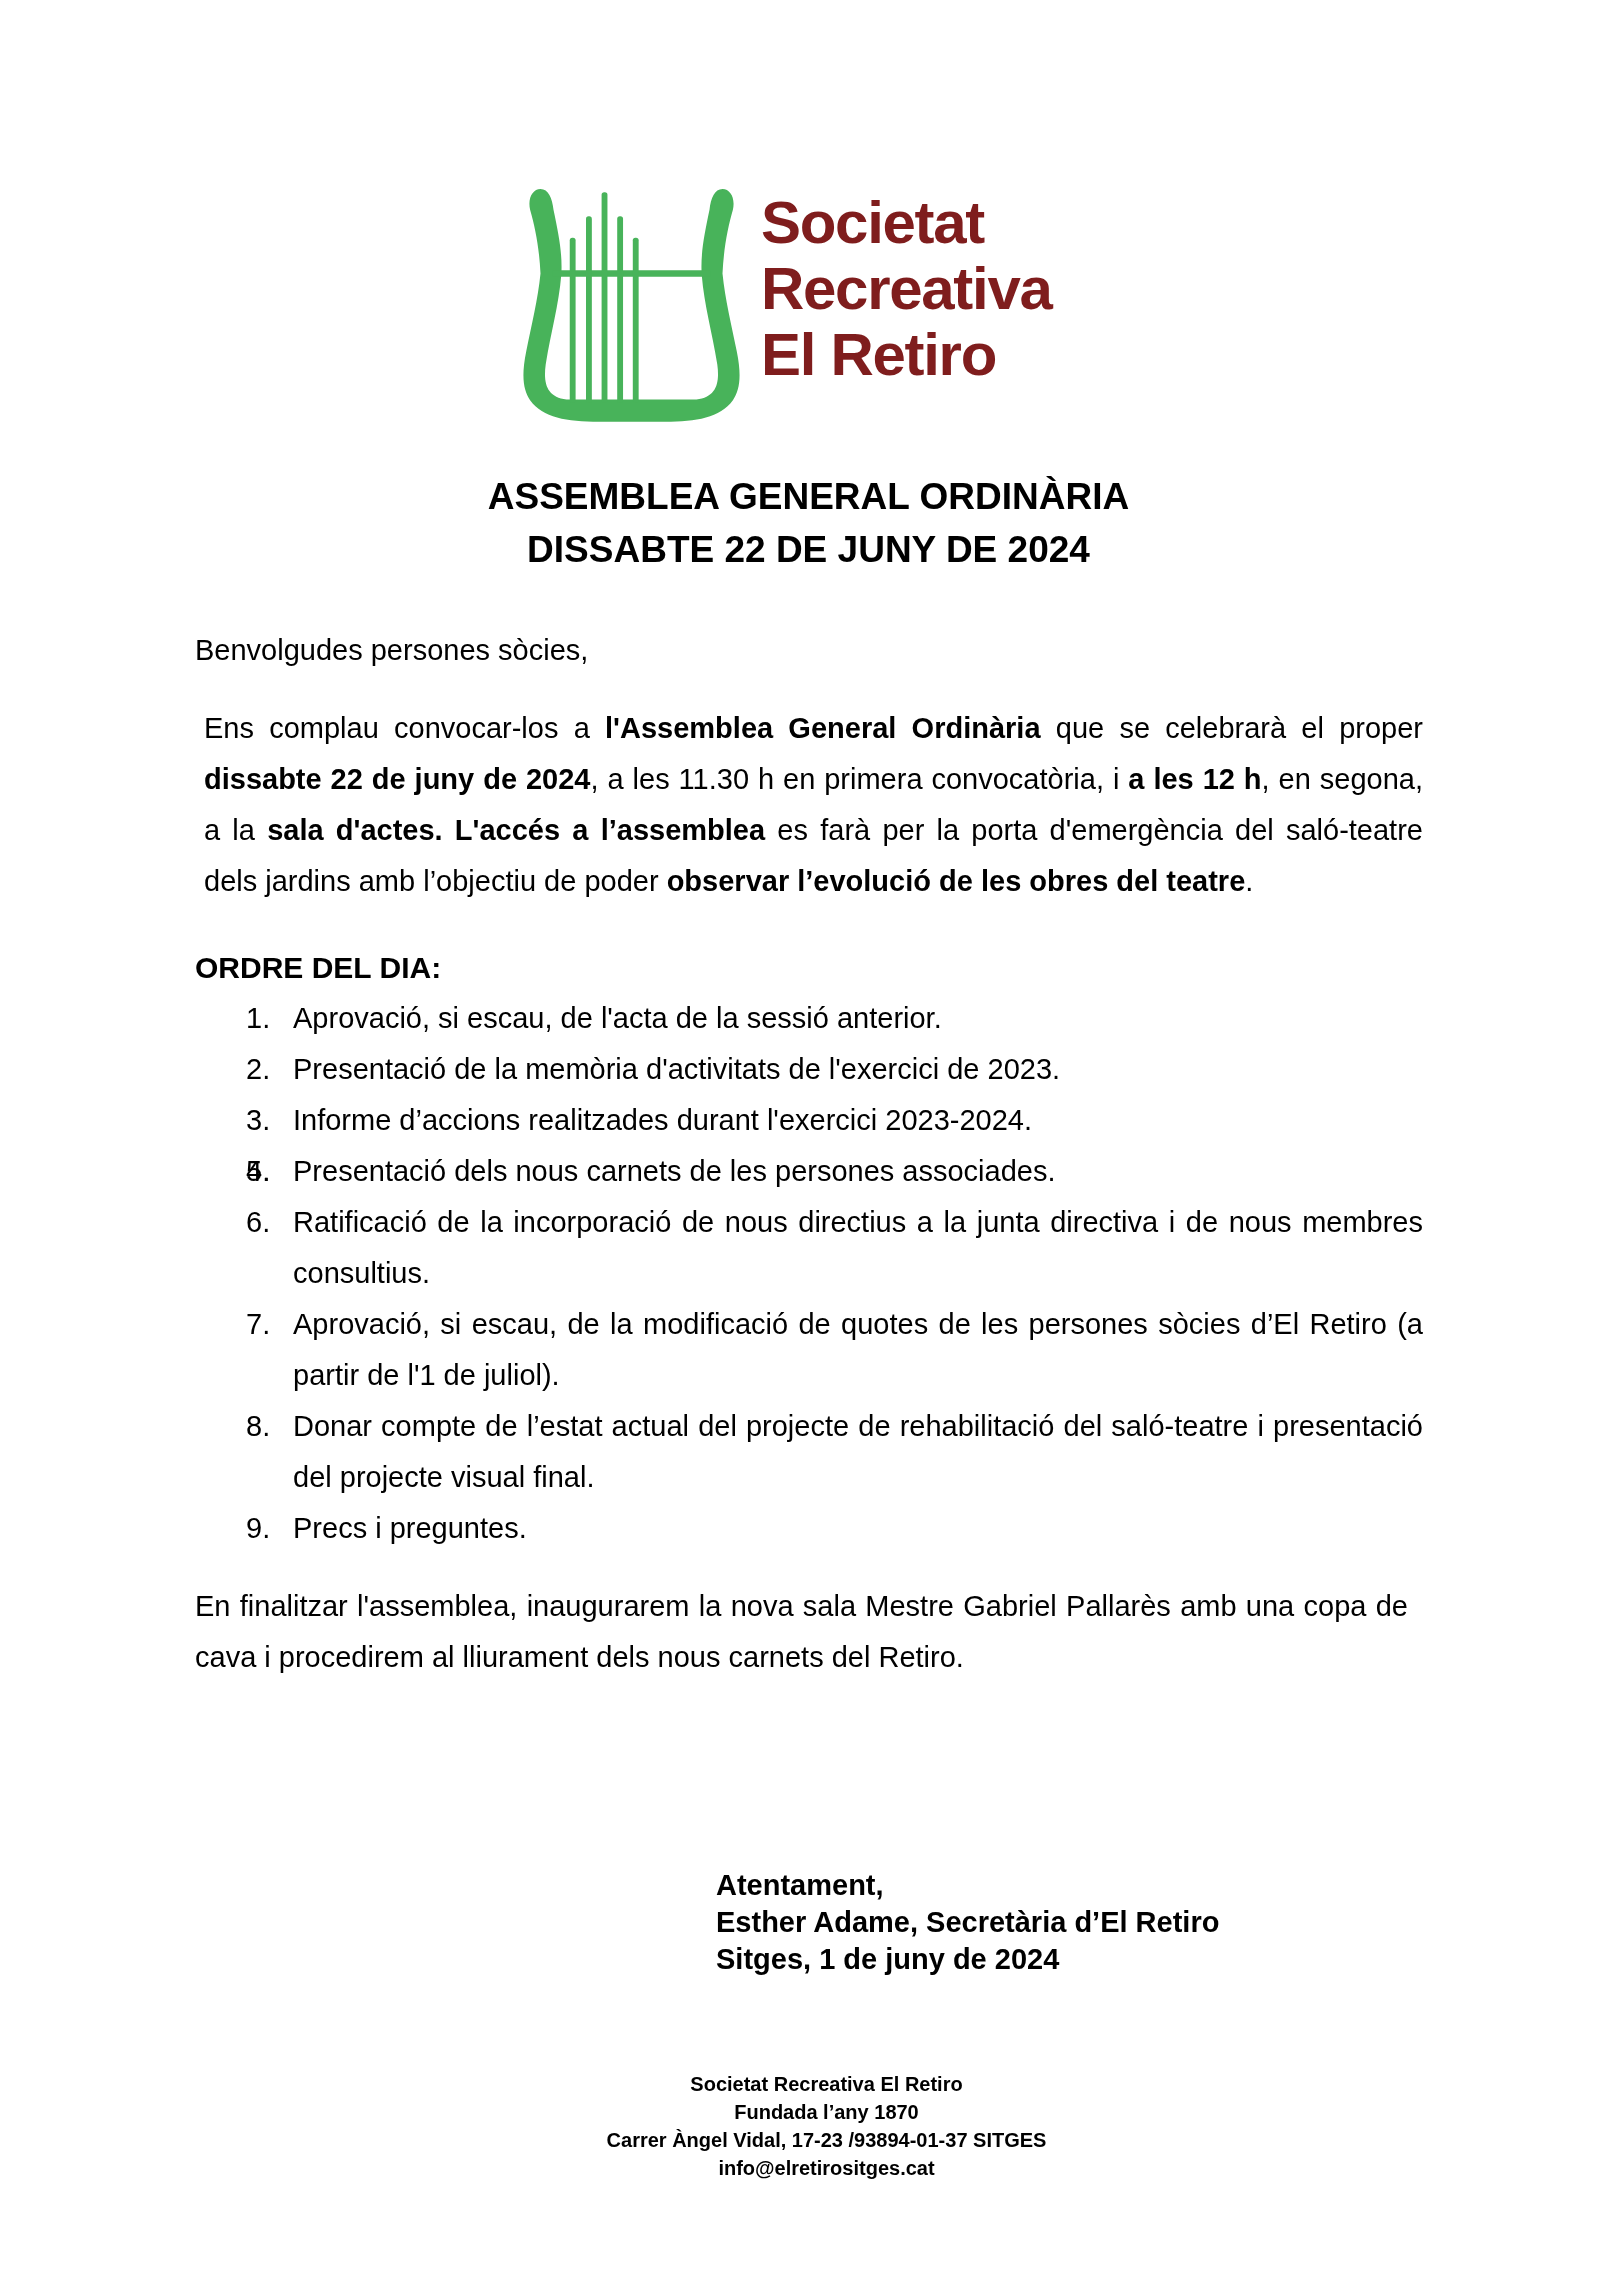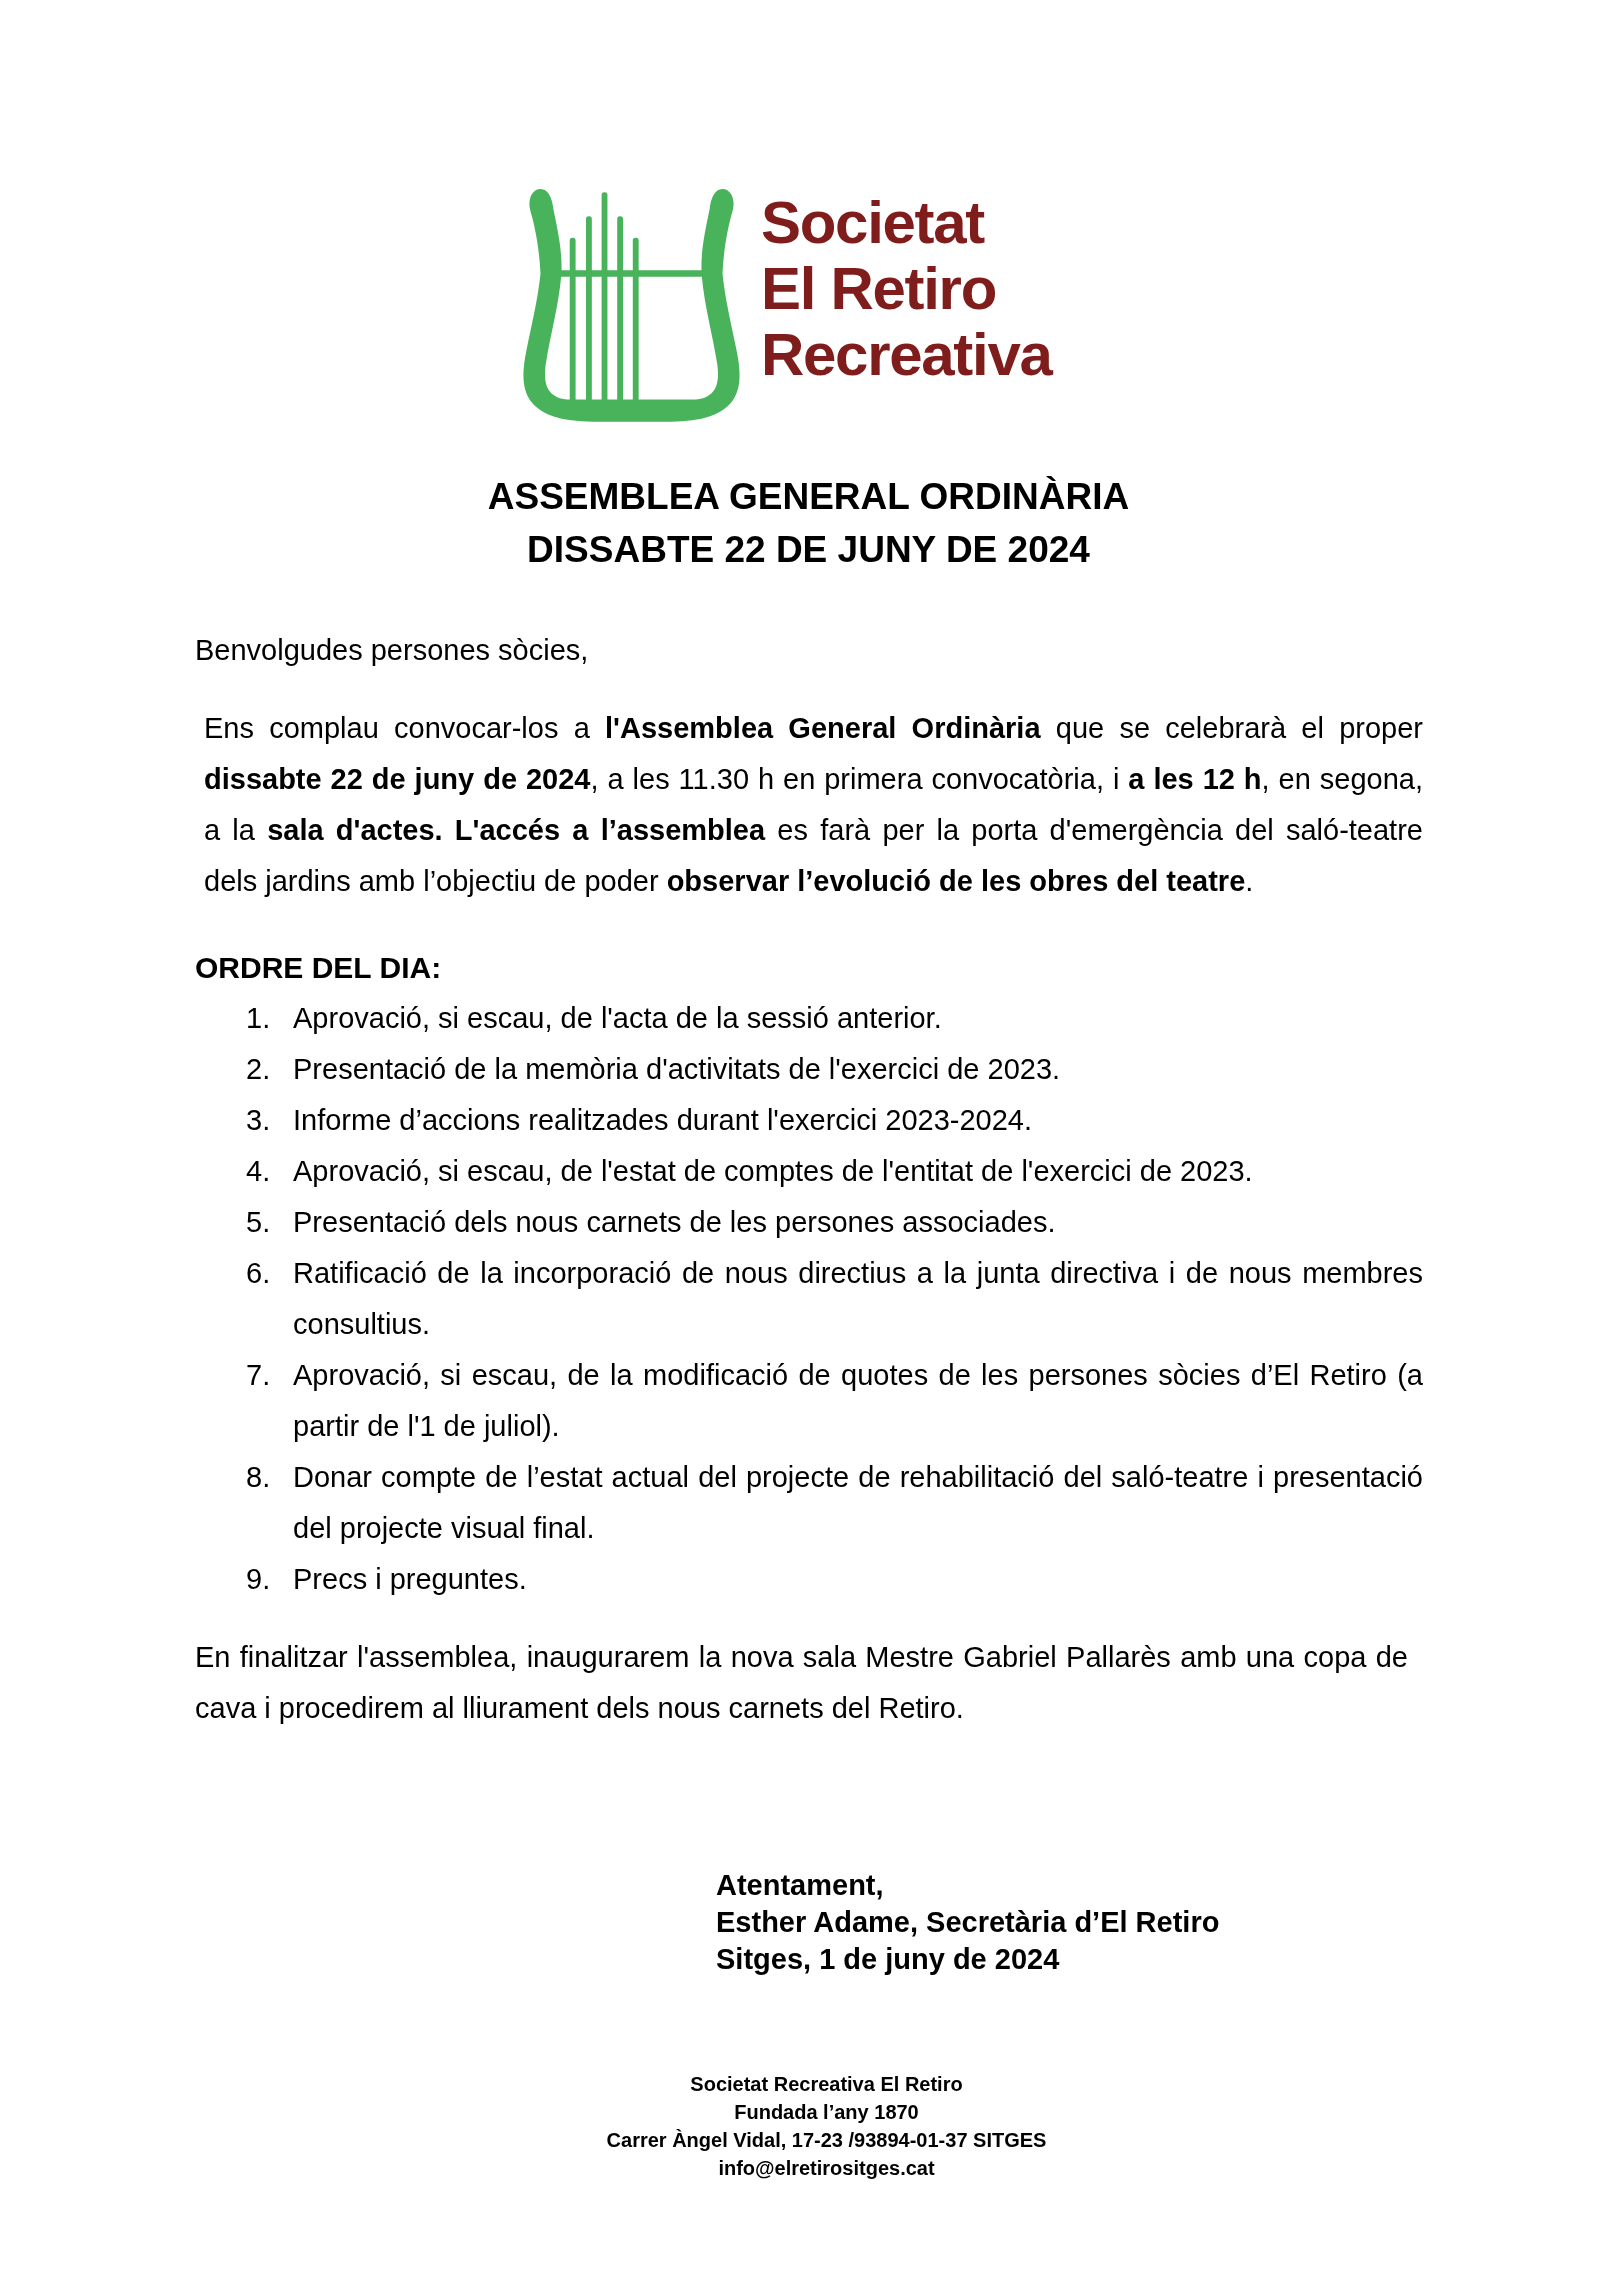--- a/index.html
+++ b/index.html
@@ -117,41 +117,41 @@
 
       <rect x="75" y="95" width="9" height="254" rx="4"></rect>
       <rect x="100" y="62" width="9" height="287" rx="4"></rect>
       <rect x="124" y="25" width="9" height="324" rx="4"></rect>
       <rect x="148" y="62" width="9" height="287" rx="4"></rect>
       <rect x="172" y="95" width="9" height="254" rx="4"></rect>
     </g>
   </svg>
   <div class="logo-text">
     <div>Societat</div>
+    <div>Recreativa</div>
     <div>El Retiro</div>
-    <div>Recreativa</div>
   </div>
 </div>
 
 <div class="title">
   <div>ASSEMBLEA GENERAL ORDINÀRIA</div>
   <div>DISSABTE 22 DE JUNY DE 2024</div>
 </div>
 
 <div class="content">
   <p class="greeting">Benvolgudes persones sòcies,</p>
 
   <p class="para" id="intro-paragraph"><span>Ens complau convocar-los a </span><b>l'Assemblea General Ordinària</b><span> que se celebrarà el proper </span><b>dissabte 22 de juny de 2024</b><span>, a les 11.30 h en primera convocatòria, i </span><b>a les 12 h</b><span>, en segona, a la </span><b>sala d'actes. L'accés a l’assemblea</b><span> es farà per la porta d'emergència del saló-teatre dels jardins amb l’objectiu de poder </span><b>observar l’evolució de les obres del teatre</b><span>.</span></p>
 
   <div class="section-heading">ORDRE DEL DIA:</div>
   <ol class="agenda" id="agenda-list">
       <li><span class="num">1.</span><span>Aprovació, si escau, de l'acta de la sessió anterior.</span></li>
       <li><span class="num">2.</span><span>Presentació de la memòria d'activitats de l'exercici de 2023.</span></li>
       <li><span class="num">3.</span><span>Informe d’accions realitzades durant l'exercici 2023-2024.</span></li>
-      <li><span class="num">4.</span><span>Aprovació, si escau, de l'estat de comptes de l'entitat de l'exercici de 2023.</span></li>
+      <li><span class="num">4.</span></li>
       <li><span class="num">5.</span><span>Presentació dels nous carnets de les persones associades.</span></li>
       <li><span class="num">6.</span><span>Ratificació de la incorporació de nous directius a la junta directiva i de nous membres consultius.</span></li>
       <li><span class="num">7.</span><span>Aprovació, si escau, de la modificació de quotes de les persones sòcies d’El Retiro (a partir de l'1 de juliol).</span></li>
       <li><span class="num">8.</span><span>Donar compte de l’estat actual del projecte de rehabilitació del saló-teatre i presentació del projecte visual final.</span></li>
       <li><span class="num">9.</span><span>Precs i preguntes.</span></li>
     </ol>
 
   <p class="closing">En finalitzar l'assemblea, inaugurarem la nova sala Mestre Gabriel Pallarès amb una copa de cava i procedirem al lliurament dels nous carnets del Retiro.</p>
 </div>
 

